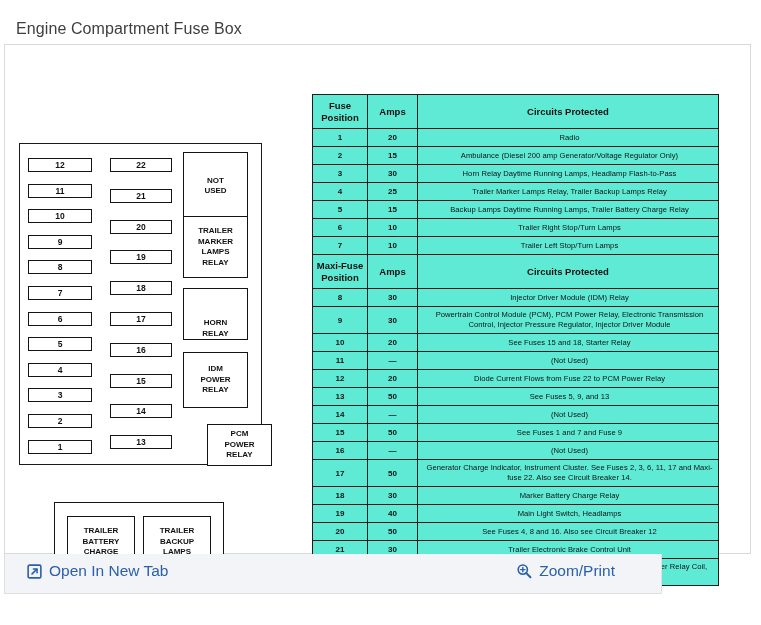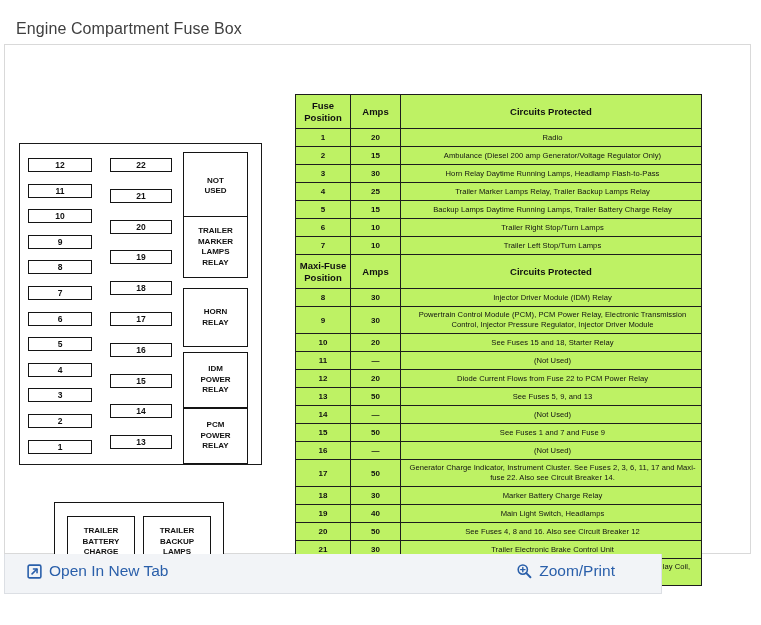--- a/index.html
+++ b/index.html
@@ -137,26 +137,26 @@
     top: 13px;
     height: 62px;
     width: 68px;
   }
   .relay-cluster .rc-a { left: 12px; }
   .relay-cluster .rc-b { left: 88px; }
 
   
   .fuse-table {
     position: absolute;
-    left: 290px;
+    left: 307px;
     top: 49px;
     width: 406px;
     border-collapse: collapse;
     table-layout: fixed;
-    background: #bef264;
+    background: #5eead4;
   }
   .fuse-table td, .fuse-table th {
     border: 1.3px solid #1d1d1d;
     color: #111;
     box-sizing: border-box;
     padding: 0;
   }
   .fuse-table th {
     font-size: 9.5px;
     font-weight: 700;
@@ -226,30 +226,30 @@
           <div class="relay-box" style="top: 8px; height: 68px;">
             <span>NOT</span>
             <span>USED</span>
           </div>
           <div class="relay-box" style="top: 72px; height: 62px;">
             <span>TRAILER</span>
             <span>MARKER</span>
             <span>LAMPS</span>
             <span>RELAY</span>
           </div>
-          <div class="relay-box" style="top: 144px; height: 59px;">
+          <div class="relay-box" style="top: 144px; height: 52px; justify-content: flex-end;">
             <span>HORN</span>
             <span>RELAY</span>
           </div>
           <div class="relay-box" style="top: 208px; height: 56px;">
             <span>IDM</span>
             <span>POWER</span>
             <span>RELAY</span>
           </div>
-          <div class="relay-box" style="top: 264px; height: 56px;">
+          <div class="relay-box" style="top: 280px; height: 42px; margin-left: 24px;">
             <span>PCM</span>
             <span>POWER</span>
             <span>RELAY</span>
           </div>
         </div>
 
     </div>
 
     <div class="relay-cluster">
       <div class="relay-box rc-a">

